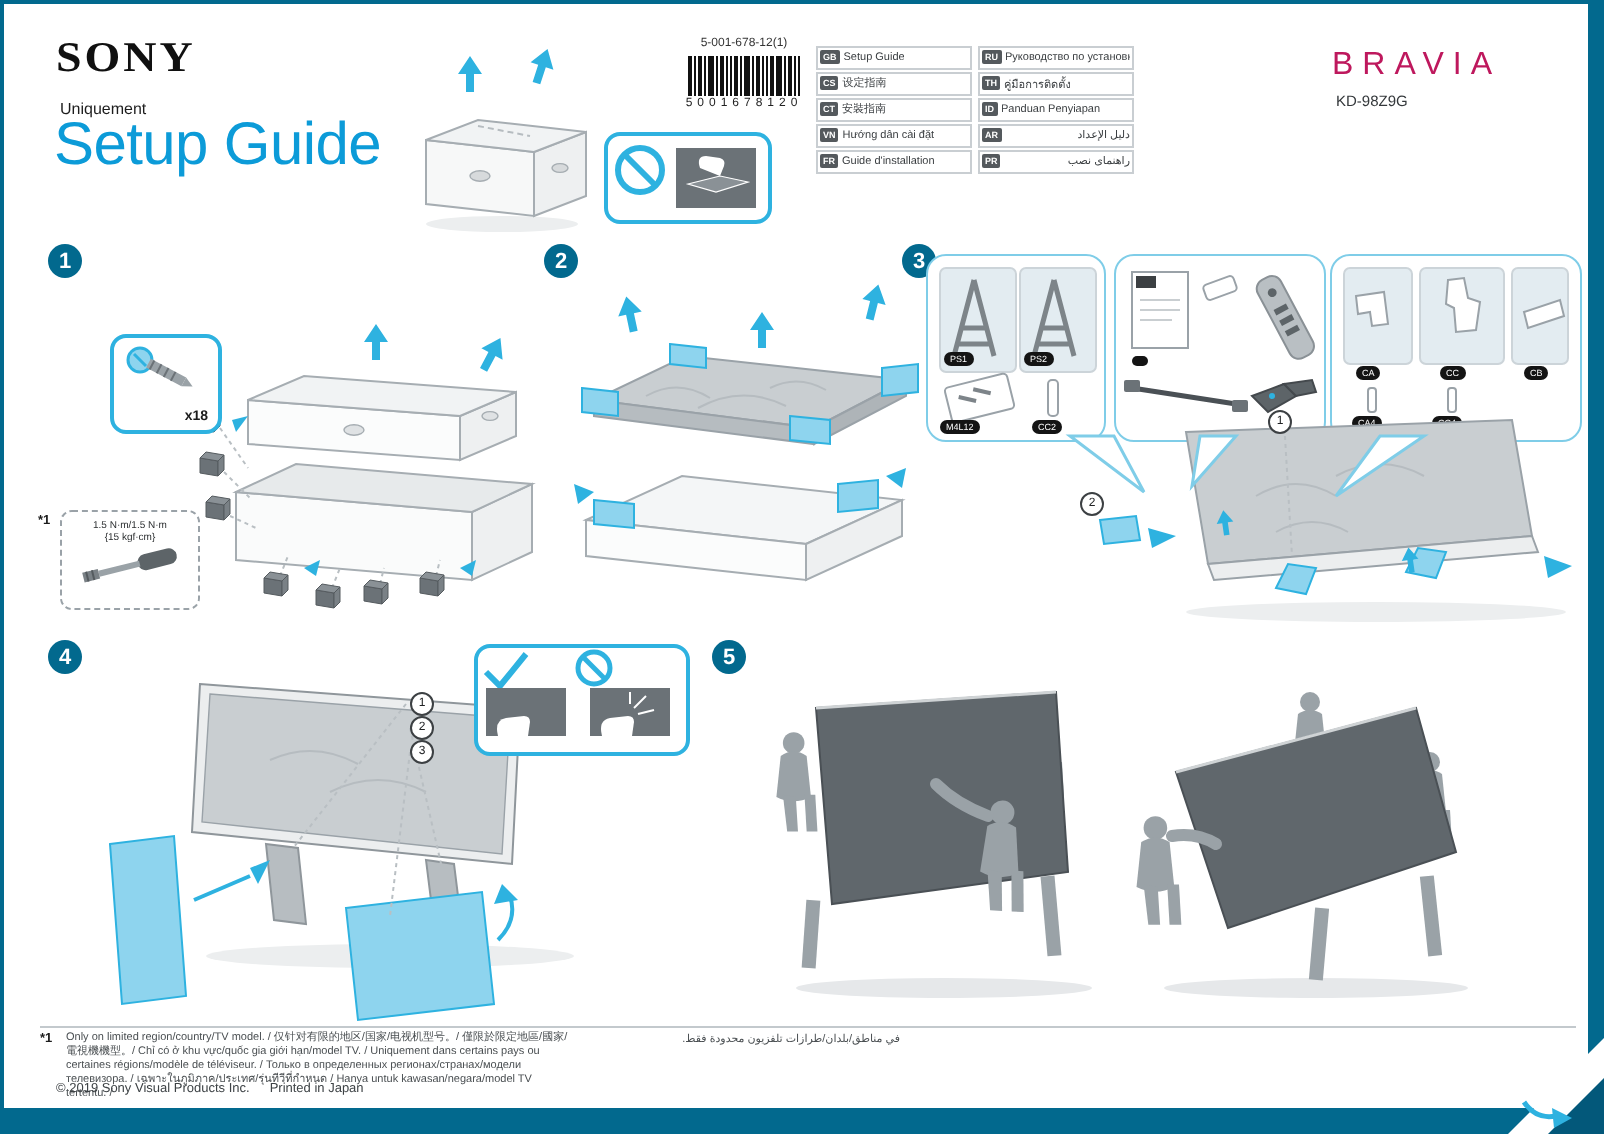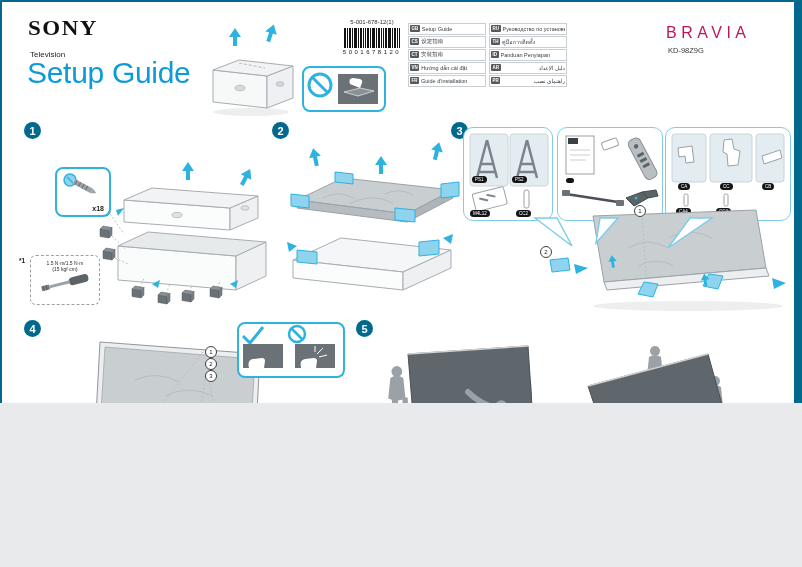--- a/index.html
+++ b/index.html
@@ -1,16 +1,16 @@
 <!DOCTYPE html>
 <html><head>
 <meta charset="utf-8">
 <style>
   html,body{margin:0;padding:0;background:#e8eaec;}
-  .page{position:relative;width:802px;height:403px;background:#ffffff;overflow:hidden;
+  .page{position:relative;width:802px;height:567px;background:#ffffff;overflow:hidden;
         font-family:"Liberation Sans","DejaVu Sans",sans-serif;color:#222;}
   .abs{position:absolute;}
 
   
   .frame-top{left:0;top:0;width:802px;height:2px;background:#02698e;}
   .frame-left{left:0;top:0;width:2px;height:567px;background:#02698e;}
   .frame-right{left:794px;top:0;width:8px;height:567px;background:#02698e;}
   .frame-bottom{left:0;top:554px;width:802px;height:13px;background:#02698e;}
 
   
@@ -80,21 +80,21 @@
       </g>
     </defs>
   </svg>
 
   <div class="abs frame-top"></div>
   <div class="abs frame-left"></div>
   <div class="abs frame-right"></div>
   <div class="abs frame-bottom"></div>
 
   <div class="abs sony">SONY</div>
-  <div class="abs category">Television</div>
+  <div class="abs category">Uniquement</div>
   <div class="abs title">Setup Guide</div>
   <div class="abs bravia">BRAVIA</div>
   <div class="abs model">KD-98Z9G</div>
 
   <svg class="abs" style="left:195px;top:18px" width="108" height="102" viewBox="0 0 108 102">
     <ellipse cx="56" cy="94" rx="38" ry="4" fill="#eceeef"></ellipse>
     <polygon points="18,52 72,58 72,90 18,84" fill="#f7f8f8" stroke="#a6adb2"></polygon>
     <polygon points="72,58 98,48 98,80 72,90" fill="#eef0f1" stroke="#a6adb2"></polygon>
     <polygon points="18,52 44,42 98,48 72,58" fill="#f1f3f4" stroke="#a6adb2"></polygon>
     <line x1="44" y1="45" x2="70" y2="50" stroke="#b6bcc0" stroke-dasharray="3,2"></line>

